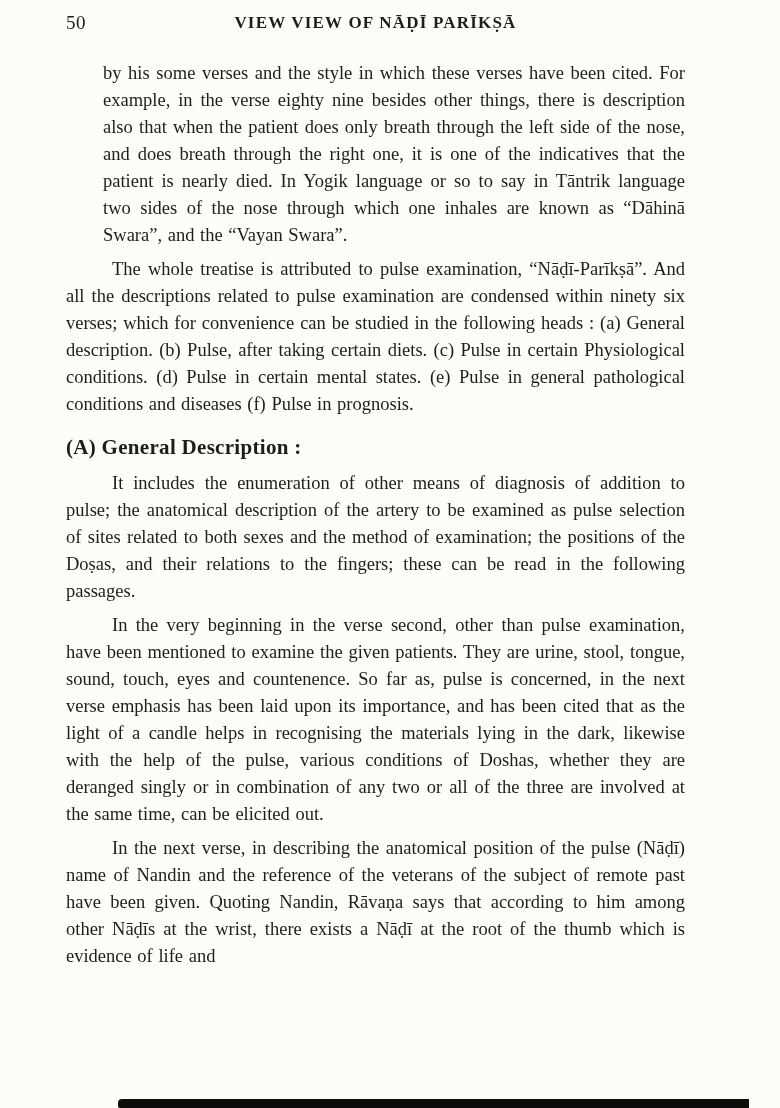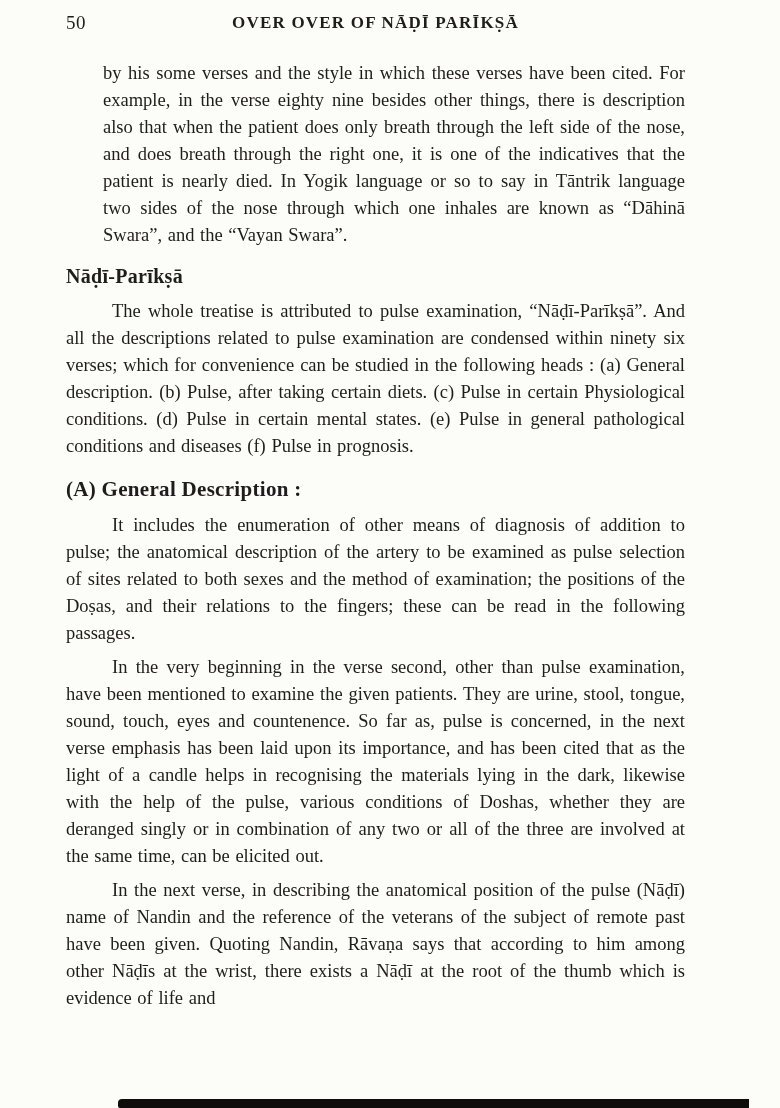--- a/index.html
+++ b/index.html
@@ -78,28 +78,27 @@
     border-radius: 4px 0 0 2px;
   }
 </style>
 </head>
 <body>
 
 <div class="page">
 
   <header class="page-header">
     <span class="page-number">50</span>
-    <span class="header-title">OVER OVER OF NĀḌĪ PARĪKṢĀ</span>
+    <span class="header-title">VIEW VIEW OF NĀḌĪ PARĪKṢĀ</span>
   </header>
 
   <main class="text-block">
 
     <p class="para no-indent">by his some verses and the style in which these verses have been cited. For example, in the verse eighty nine besides other things, there is description also that when the patient does only breath through the left side of the nose, and does breath through the right one, it is one of the indicatives that the patient is nearly died. In Yogik language or so to say in Tāntrik language two sides of the nose through which one inhales are known as “Dāhinā Swara”, and the “Vayan Swara”.</p>
 
-    <h2 class="subheading">Nāḍī-Parīkṣā</h2>
 
     <p class="para">The whole treatise is attributed to pulse examination, “Nāḍī-Parīkṣā”. And all the descriptions related to pulse examination are condensed within ninety six verses; which for convenience can be studied in the following heads : (a) General description. (b) Pulse, after taking certain diets. (c) Pulse in certain Physiological conditions. (d) Pulse in certain mental states. (e) Pulse in general pathological conditions and diseases (f) Pulse in prognosis.</p>
 
     <h2 class="subheading large">(A) General Description :</h2>
 
     <p class="para">It includes the enumeration of other means of diagnosis of addition to pulse; the anatomical description of the artery to be examined as pulse selection of sites related to both sexes and the method of examination; the positions of the Doṣas, and their relations to the fingers; these can be read in the following passages.</p>
 
     <p class="para">In the very beginning in the verse second, other than pulse examination, have been mentioned to examine the given patients. They are urine, stool, tongue, sound, touch, eyes and countenence. So far as, pulse is concerned, in the next verse emphasis has been laid upon its importance, and has been cited that as the light of a candle helps in recognising the materials lying in the dark, likewise with the help of the pulse, various conditions of Doshas, whether they are deranged singly or in combination of any two or all of the three are involved at the same time, can be elicited out.</p>
 
     <p class="para">In the next verse, in describing the anatomical position of the pulse (Nāḍī) name of Nandin and the reference of the veterans of the subject of remote past have been given. Quoting Nandin, Rāvaṇa says that according to him among other Nāḍīs at the wrist, there exists a Nāḍī at the root of the thumb which is evidence of life and</p>

